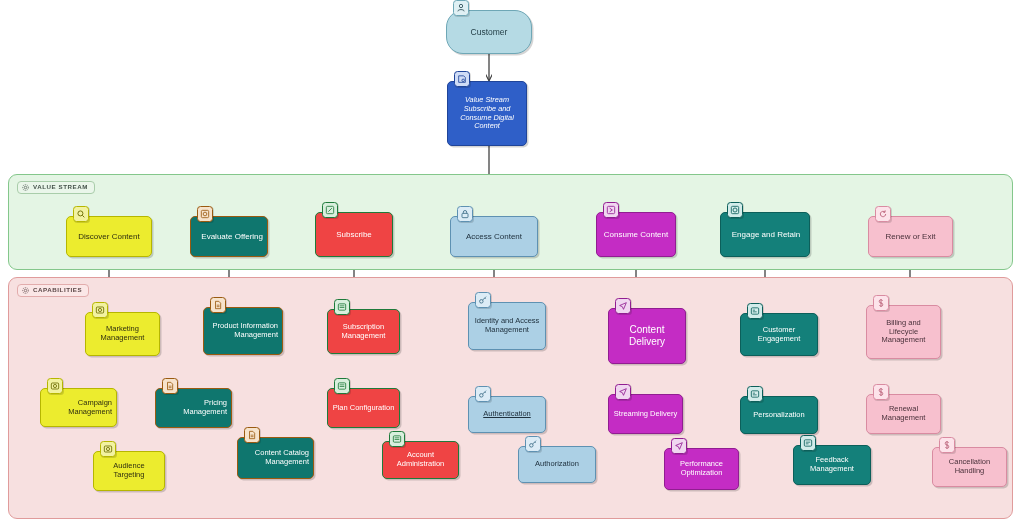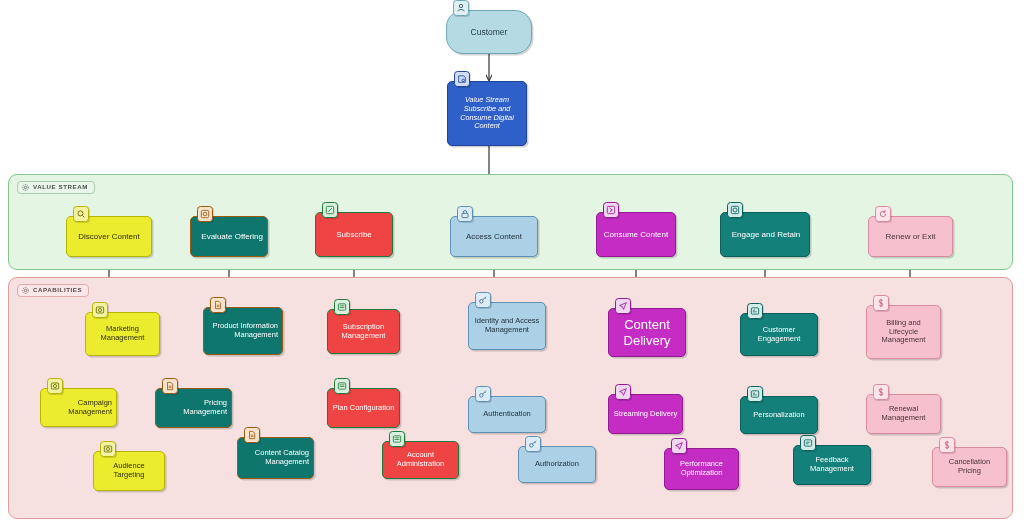--- a/index.html
+++ b/index.html
@@ -370,41 +370,41 @@
   <div class="node pal-blue" style="left:468px; top:302px; width:78px; height:48px; font-size:7.5px;">
     <span class="badge">
       <svg width="10" height="10" viewBox="0 0 12 12">
           <circle cx="4" cy="7.6" r="2.1" fill="none" stroke="#3a6a84" stroke-width="1"></circle>
           <path d="M5.5 6.1 L9.6 2 M8 3.6 L9.2 4.8" fill="none" stroke="#3a6a84" stroke-width="1"></path>
         </svg>
     </span>
     <span class="label">Identity and Access Management</span>
   </div>
 
-  <div class="node pal-blue" style="left:468px; top:396px; width:78px; height:37px; font-size:7.5px;">
+  <div class="node pal-blue" style="left:468px; top:396px; width:78px; height:37px; font-size:7.5px;text-decoration:underline;">
     <span class="badge">
       <svg width="10" height="10" viewBox="0 0 12 12">
           <circle cx="4" cy="7.6" r="2.1" fill="none" stroke="#3a6a84" stroke-width="1"></circle>
           <path d="M5.5 6.1 L9.6 2 M8 3.6 L9.2 4.8" fill="none" stroke="#3a6a84" stroke-width="1"></path>
         </svg>
     </span>
     <span class="label">Authentication</span>
   </div>
 
   <div class="node pal-blue" style="left:518px; top:446px; width:78px; height:37px; font-size:7.5px;">
     <span class="badge">
       <svg width="10" height="10" viewBox="0 0 12 12">
           <circle cx="4" cy="7.6" r="2.1" fill="none" stroke="#3a6a84" stroke-width="1"></circle>
           <path d="M5.5 6.1 L9.6 2 M8 3.6 L9.2 4.8" fill="none" stroke="#3a6a84" stroke-width="1"></path>
         </svg>
     </span>
     <span class="label">Authorization</span>
   </div>
 
-  <div class="node pal-magenta" style="left:608px; top:308px; width:78px; height:49px; font-size:13px;">
+  <div class="node pal-magenta" style="left:608px; top:308px; width:78px; height:56px; font-size:10px;">
     <span class="badge">
       <svg width="10" height="10" viewBox="0 0 12 12">
           <path d="M10 2 L2 5.4 L5.2 6.8 L6.6 10 Z" fill="none" stroke="#911d91" stroke-width="1"></path>
         </svg>
     </span>
     <span class="label">Content Delivery</span>
   </div>
 
   <div class="node pal-magenta" style="left:608px; top:394px; width:75px; height:40px; font-size:7.5px;">
     <span class="badge">
@@ -471,16 +471,16 @@
     </span>
     <span class="label">Renewal Management</span>
   </div>
 
   <div class="node pal-pink" style="left:932px; top:447px; width:75px; height:40px; font-size:7.5px;">
     <span class="badge">
       <svg width="10" height="10" viewBox="0 0 12 12">
           <path d="M7.8 3.4 a2 2 0 1 0 -1.8 2.6 a2 2 0 1 1 -1.8 2.6 M6 1.8 V10.2" fill="none" stroke="#b4566f" stroke-width="1"></path>
         </svg>
     </span>
-    <span class="label">Cancellation Pricing</span>
+    <span class="label">Cancellation Handling</span>
   </div>
 
 </div>
 
 </body></html>

